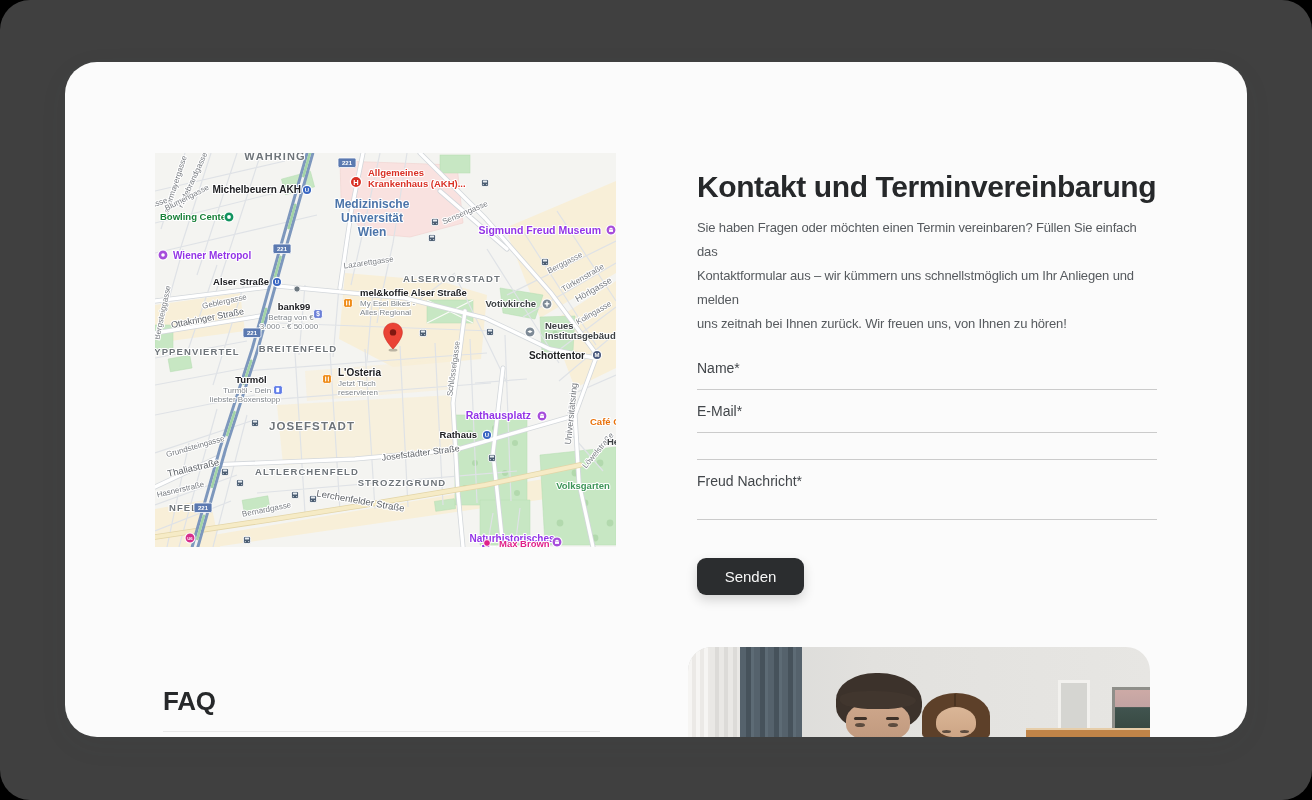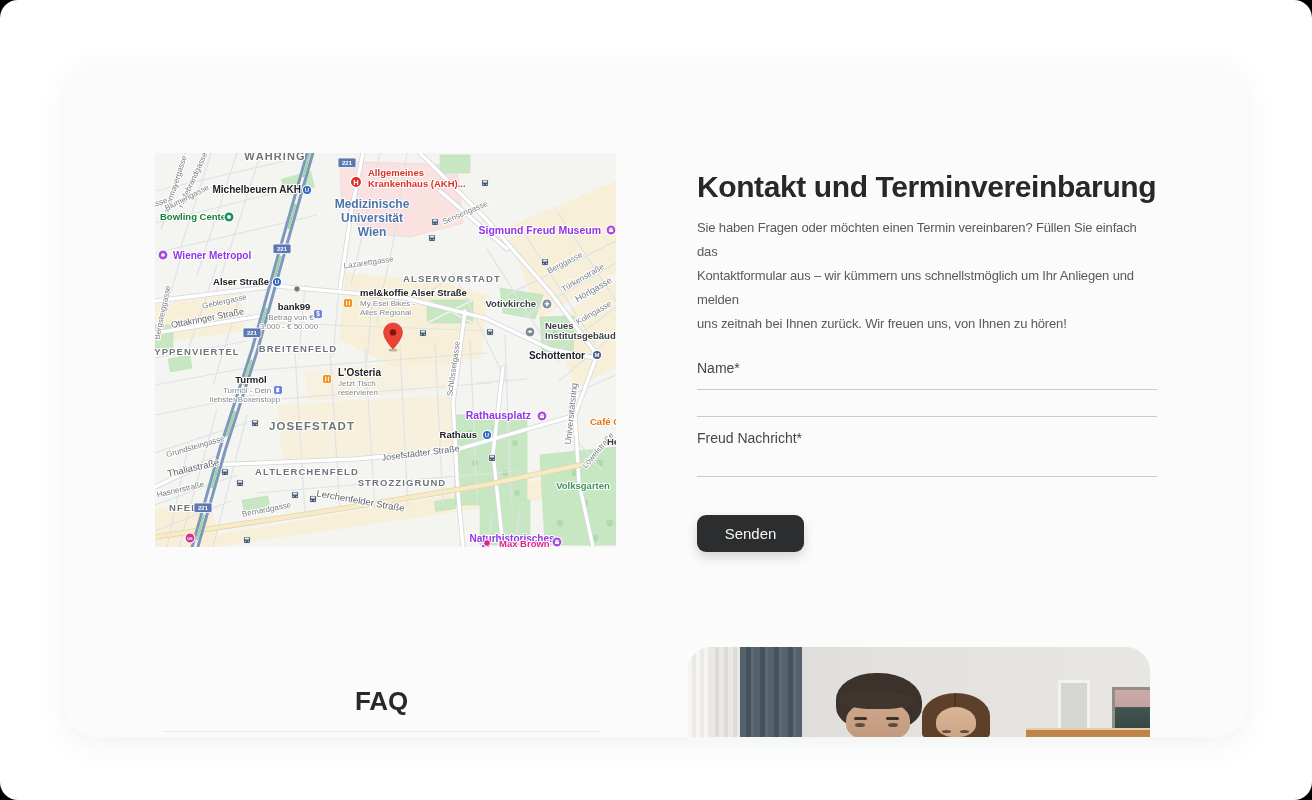--- a/index.html
+++ b/index.html
@@ -1,17 +1,17 @@
 <!DOCTYPE html>
 <html><head>
 <meta charset="utf-8">
 <style>
   html,body{margin:0;padding:0;background:#000;}
   body{width:1312px;height:800px;position:relative;font-family:"Liberation Sans","DejaVu Sans",sans-serif;overflow:hidden;}
-  .screen{position:absolute;inset:0;border-radius:18px;background:#ffffff;overflow:hidden;}
+  .screen{position:absolute;inset:0;border-radius:30px;background:#404040;overflow:hidden;}
   .card{position:absolute;left:65px;top:62px;width:1182px;height:675px;background:#fbfbfb;border-radius:32px;
         box-shadow:0 8px 28px rgba(60,64,67,.07);overflow:hidden;}
   
   .map{position:absolute;left:90px;top:91px;width:461px;height:394px;overflow:hidden;background:#f4f4f1;cursor:grab;}
   .map svg{display:block}
   text{font-family:"Liberation Sans","DejaVu Sans",sans-serif;}
   .halo{paint-order:stroke;stroke:#ffffff;stroke-width:2.1px;stroke-linejoin:round;}
   
   .form-col{position:absolute;left:632px;top:108px;width:462px;}
   .form-col h1{margin:0;font-size:30px;line-height:33px;font-weight:700;letter-spacing:-.4px;color:#26282a;}
@@ -19,21 +19,21 @@
   #fields{margin-top:24px;}
   .field{margin-bottom:13px;}
   .field label{display:block;font-size:14px;line-height:16px;color:#42464a;}
   .field input{display:block;width:460px;height:12px;border:none;border-bottom:1px solid #cbcbcb;background:transparent;
                outline:none;font-size:14px;color:#2b2d2f;padding:0 0 1px 0;}
   .field textarea{display:block;width:460px;height:30px;border:none;border-bottom:1px solid #cbcbcb;background:transparent;
                outline:none;font-size:14px;color:#2b2d2f;resize:none;padding:0;}
   .send-btn{margin-top:25px;width:107px;height:37px;border:none;border-radius:9px;background:#2b2d2f;color:#f6f6f6;
             font-size:15px;font-family:inherit;cursor:pointer;box-shadow:0 5px 12px rgba(0,0,0,.16);}
   
-  .faq{position:absolute;left:98px;top:626px;width:437px;text-align:center;}
+  .faq{position:absolute;left:98px;top:626px;width:437px;}
   .faq h2{margin:0;font-size:26px;line-height:26px;font-weight:700;color:#26282a;letter-spacing:-.2px;}
   .faq-divider{position:absolute;left:0;top:43px;width:437px;height:1px;background:#e8e8e8;}
   
   .photo{position:absolute;left:623px;top:585px;width:462px;height:90px;border-radius:24px 24px 0 0;overflow:hidden;
          background:linear-gradient(90deg,#d8d8d6 0%,#e2e1de 40%,#e7e6e3 100%);}
   .photo *{position:absolute;}
   .curtain-sheer{left:0;top:0;bottom:0;width:22px;background:repeating-linear-gradient(90deg,#f6f5f3 0 4px,#ebe9e6 4px 8px);}
   .curtain-sheer2{left:22px;top:0;bottom:0;width:30px;background:repeating-linear-gradient(90deg,#e9e8e5 0 5px,#dcdbd8 5px 9px);}
   .curtain-dark{left:52px;top:0;bottom:0;width:62px;background:repeating-linear-gradient(90deg,#55626c 0 6px,#46525b 6px 11px,#5d6b75 11px 14px);}
   .man-hair{left:148px;top:26px;width:86px;height:58px;border-radius:46% 50% 42% 42%;background:#3c322b;}
@@ -401,20 +401,24 @@
       <h1>Kontakt und Terminvereinbarung</h1>
       <p class="intro">Sie haben Fragen oder möchten einen Termin vereinbaren? Füllen Sie einfach das
 Kontaktformular aus – wir kümmern uns schnellstmöglich um Ihr Anliegen und melden
 uns zeitnah bei Ihnen zurück. Wir freuen uns, von Ihnen zu hören!</p>
       <div id="fields">
           <div class="field">
             <label>Name*</label>
             <input type="text" aria-label="Name*" style="">
           </div>
           <div class="field">
+            <label>E-Mail*</label>
+            <input type="email" aria-label="E-Mail*" style="">
+          </div>
+          <div class="field">
             <input type="text" aria-label="Betreff*" style="">
           </div>
           <div class="field">
             <label>Freud Nachricht*</label>
             <textarea aria-label="Ihre Nachricht*" style=""></textarea>
           </div>
         </div>
       <button class="send-btn">Senden</button>
     </div>
 

